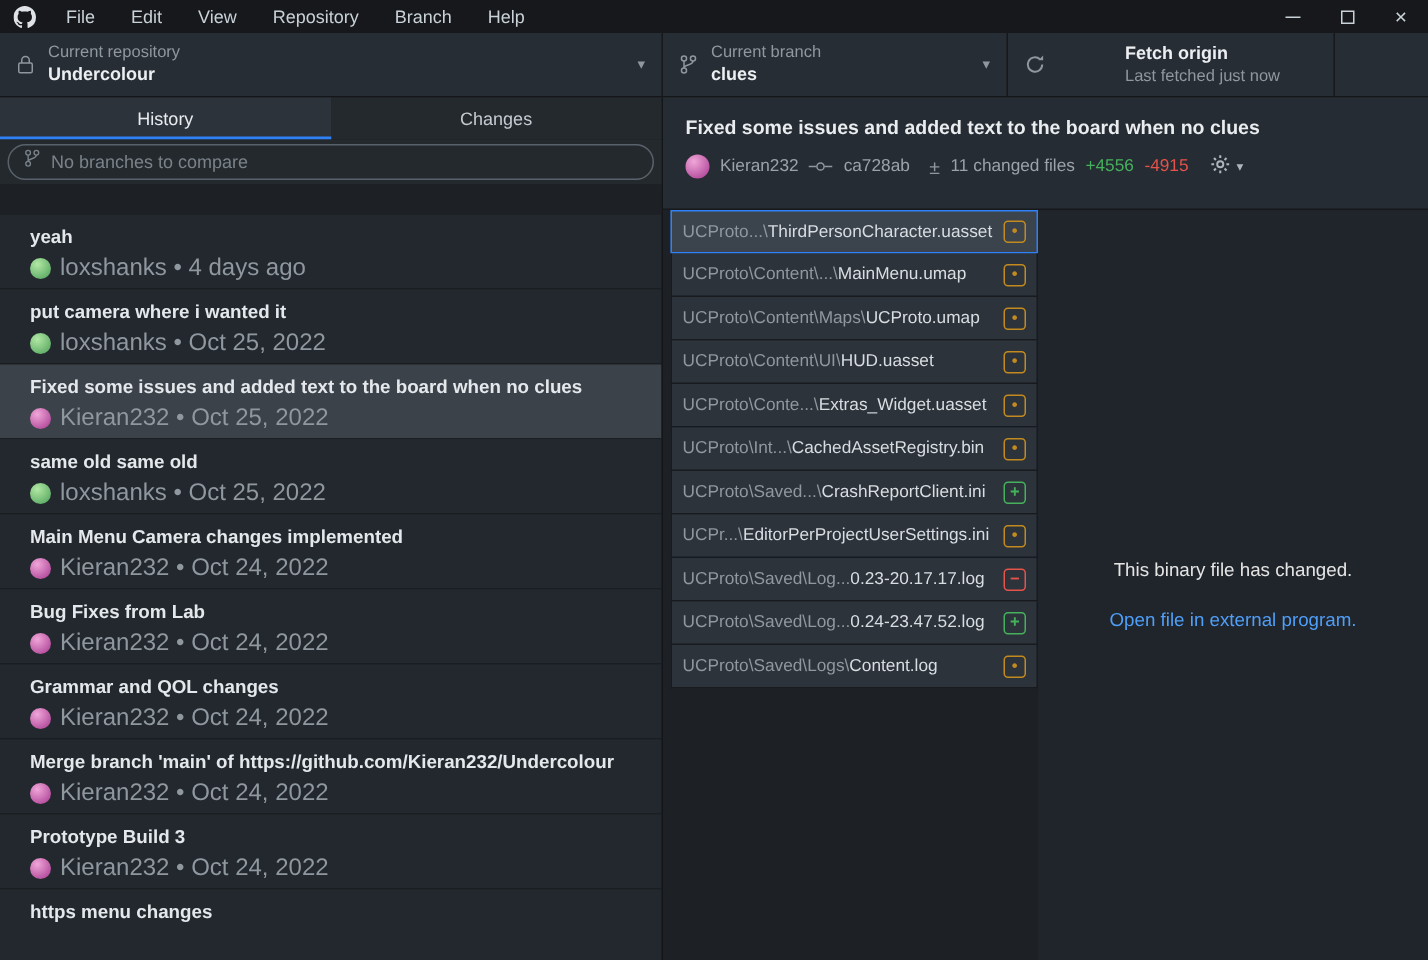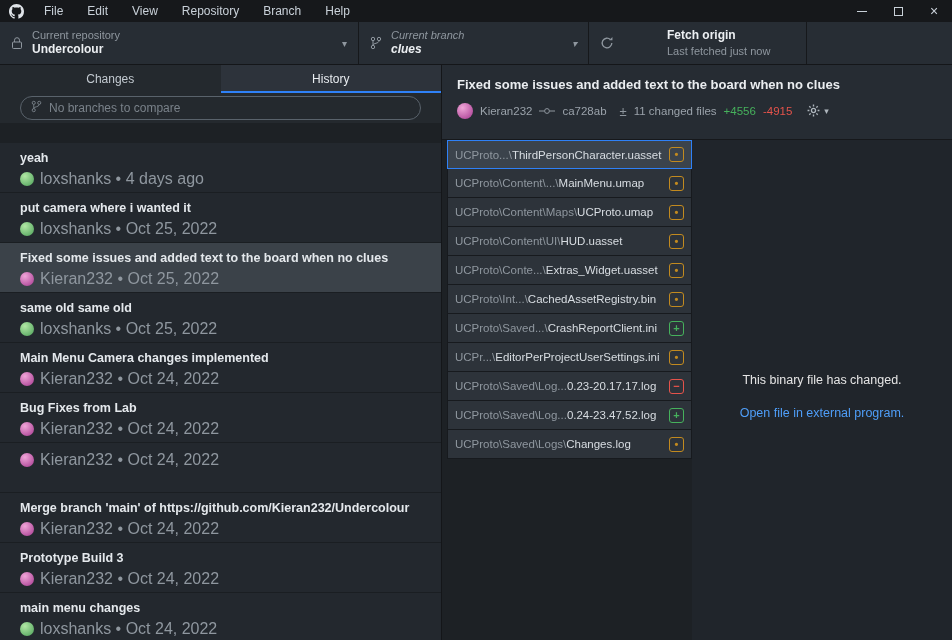--- a/index.html
+++ b/index.html
@@ -14,42 +14,42 @@
   .menu-item { padding:0 12px; display:flex; align-items:center; cursor:default; }
   .win-controls { margin-left:auto; display:flex; height:100%; }
   .win-btn { width:36px; display:flex; align-items:center; justify-content:center; color:#c9d1d9; }
   .min-glyph { width:10px; height:1px; background:#c9d1d9; }
   .max-glyph { width:9px; height:9px; border:1px solid #c9d1d9; }
   .close-glyph { font-size:14px; line-height:1; }
 
   
   .toolbar { height:43px; background:#272d34; display:flex; border-bottom:1px solid #141619; }
   .tb-section { display:flex; align-items:center; padding:0 11px; border-right:1px solid #16181b; }
-  .tb-repo { width:359px; } .tb-branch { width:230px;font-style:italic; } .tb-fetch { width:218px;gap:44px; }
+  .tb-repo { width:442px; } .tb-branch { width:230px; } .tb-fetch { width:218px;gap:44px; }
   .tb-fill { flex:1; }
   .tb-icon { margin-right:9px; color:#8f979f; display:flex; flex:none; }
   .tb-text { min-width:0; }
   .tb-label { font-size:11px; color:#8f979f; line-height:1.3; }
   .tb-value { font-size:12px; color:#eceff2; font-weight:bold; line-height:1.3; white-space:nowrap; }
   .tb-chevron { margin-left:auto; color:#8f979f; font-size:10px; }
 
   
   .main { display:flex; height:575px; }
   .left-panel { width:442px; flex:none; border-right:1px solid #141619;
                 display:flex; flex-direction:column; background:#1d2125; }
   .right-panel { flex:1; display:flex; flex-direction:column; min-width:0; }
 
   
   .tabs { display:flex; height:28px; flex:none; }
   .tab { flex:1; display:flex; align-items:center; justify-content:center;
          font-size:12px; color:#c3cad1; background:#24292e; cursor:default; }
   .tab.active { background:#2d333b; box-shadow: inset 0 -2px 0 var(--accent); color:#e8ecf0; }
 
   
-  .filter-row { height:30px; flex:none; background:#24292e; padding:3px 20px; display:flex; }
+  .filter-row { height:30px; flex:none; background:#24292e; padding:3px 5px; display:flex; }
   .filter-pill { flex:1; border:1px solid #59626b; border-radius:13px; display:flex;
                  align-items:center; padding:0 10px; gap:7px; color:#7a828a; }
   .filter-pill svg { flex:none; }
   .filter-input { flex:1; background:transparent; border:none; outline:none;
                   font:12px "Liberation Sans", sans-serif; color:#c9d1d9; }
   .filter-input::placeholder { color:#7a828a; }
   .list-gap { height:20px; flex:none; background:#1d2125; }
 
   
   .commit-list { flex:1; overflow:hidden; }
@@ -167,22 +167,22 @@
       <div class="tb-label">Last fetched just now</div>
     </span>
   </div>
   <div class="tb-fill"></div>
 </div>
 
 <div class="main">
 
   <div class="left-panel">
     <div class="tabs">
+      <div class="tab active">History</div>
       <div class="tab">Changes</div>
-      <div class="tab active">History</div>
     </div>
     <div class="filter-row">
       <div class="filter-pill">
         <span>
           <svg width="11" height="13" viewBox="0 0 12 14" stroke="#7a828a" fill="none">
               <circle cx="3" cy="3" r="1.7"></circle>
               <circle cx="3" cy="11" r="1.7"></circle>
               <circle cx="9" cy="3" r="1.7"></circle>
               <path d="M3 4.7v4.6M9 4.7c0 3.2-6 2.1-6 4.6"></path>
             </svg>
@@ -228,45 +228,42 @@
     </div>
   </div>
         <div class="commit-row">
     <div class="commit-title">Bug Fixes from Lab</div>
     <div class="commit-meta">
       <span class="avatar" style="background: radial-gradient(circle at 35% 30%, rgb(240, 166, 216), rgb(164, 54, 142));"></span>
       <span>Kieran232 • Oct 24, 2022</span>
     </div>
   </div>
         <div class="commit-row">
+    <div class="commit-title">Grammar and QOL changes</div>
     <div class="commit-meta">
       <span class="avatar" style="background: radial-gradient(circle at 35% 30%, rgb(240, 166, 216), rgb(164, 54, 142));"></span>
       <span>Kieran232 • Oct 24, 2022</span>
     </div>
   </div>
         <div class="commit-row">
     <div class="commit-title">Merge branch 'main' of https://github.com/Kieran232/Undercolour</div>
     <div class="commit-meta">
       <span class="avatar" style="background: radial-gradient(circle at 35% 30%, rgb(240, 166, 216), rgb(164, 54, 142));"></span>
       <span>Kieran232 • Oct 24, 2022</span>
     </div>
   </div>
         <div class="commit-row">
     <div class="commit-title">Prototype Build 3</div>
     <div class="commit-meta">
       <span class="avatar" style="background: radial-gradient(circle at 35% 30%, rgb(240, 166, 216), rgb(164, 54, 142));"></span>
       <span>Kieran232 • Oct 24, 2022</span>
     </div>
   </div>
         <div class="commit-row">
-    <div class="commit-title">main menu changes</div>
-    <div class="commit-meta">
-      <span class="avatar" style="background: radial-gradient(circle at 35% 30%, rgb(178, 232, 165), rgb(74, 158, 87));"></span>
-      <span>loxshanks • Oct 24, 2022</span>
-    </div>
+    <div class="commit-title">https menu changes</div>
   </div>
       </div>
   </div>
 
   <div class="right-panel">
     <div class="commit-header">
       <div class="commit-header-title">Fixed some issues and added text to the board when no clues</div>
       <div class="commit-header-meta">
         <span class="avatar-lg" id="detail-avatar" style="background: radial-gradient(circle at 35% 30%, rgb(240, 166, 216), rgb(164, 54, 142));"></span>
         <span>Kieran232</span>
@@ -341,21 +338,21 @@
             <span class="file-name">0.23-20.17.17.log</span>
     <span class="file-status status-removed">−</span>
   </div>
           <div class="file-row">
     <span class="file-path">UCProto\Saved\Log...</span>
             <span class="file-name">0.24-23.47.52.log</span>
     <span class="file-status status-added">+</span>
   </div>
           <div class="file-row">
     <span class="file-path">UCProto\Saved\Logs\</span>
-            <span class="file-name">Changes.log</span>
+            <span class="file-name">Content.log</span>
     <span class="file-status status-modified">•</span>
   </div>
         </div>
       <div class="diff-area">
         <div class="diff-message">This binary file has changed.</div>
         <div class="diff-link">Open file in external program.</div>
       </div>
     </div>
   </div>
 </div>

